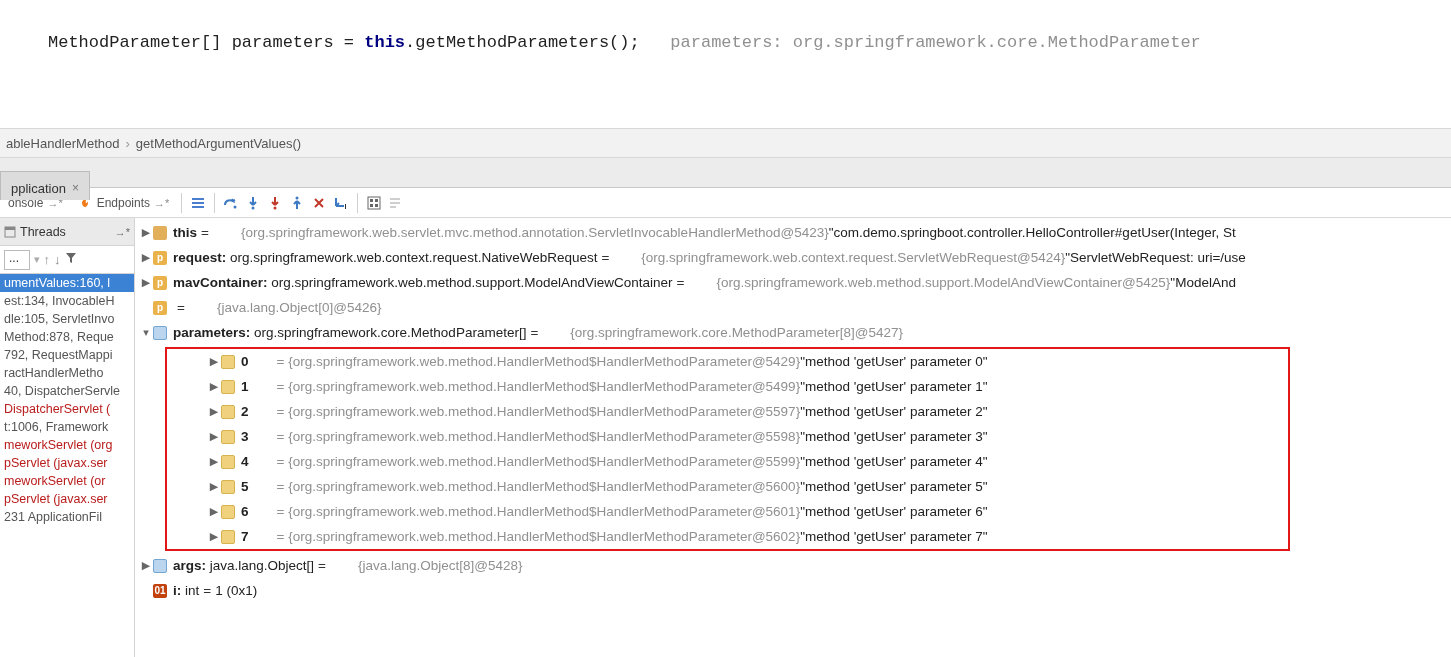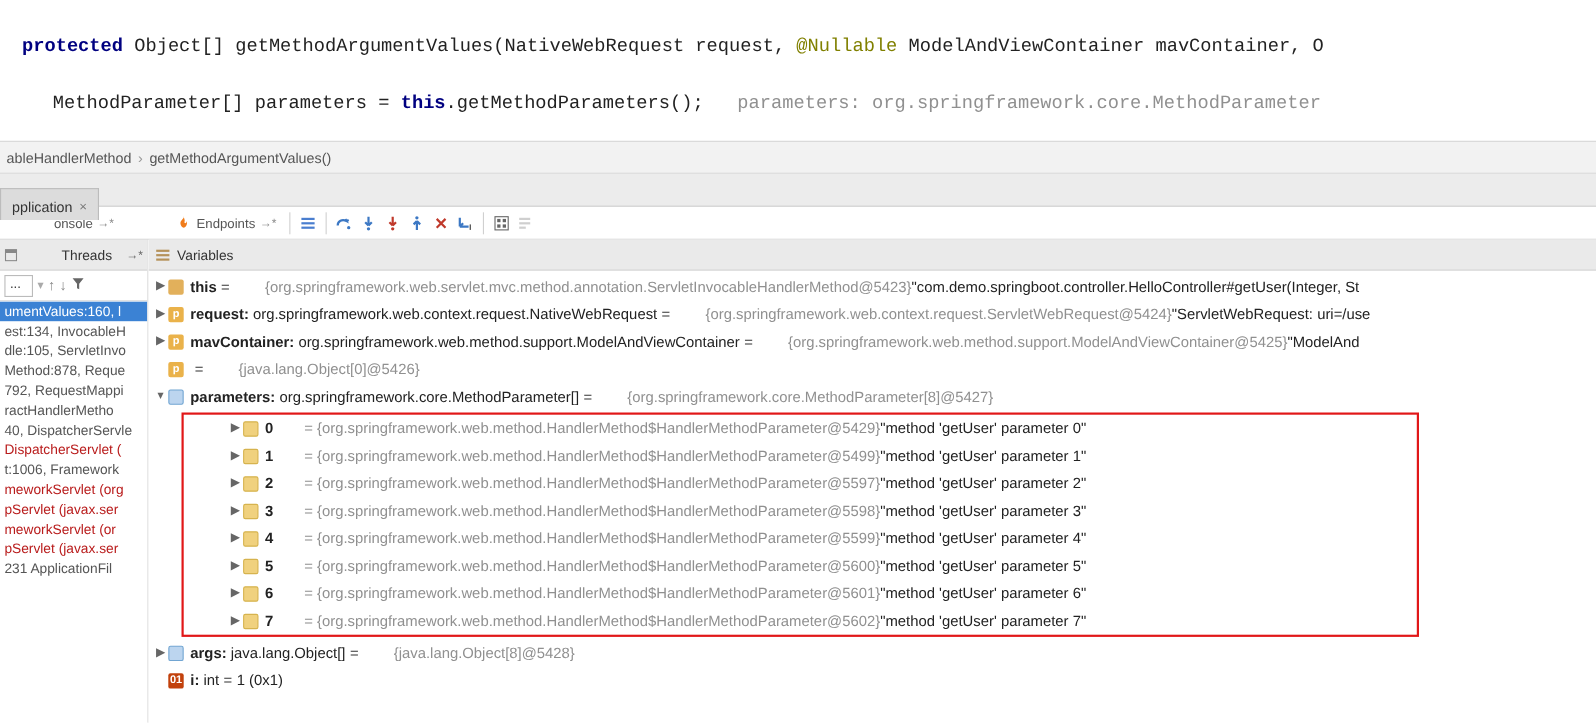--- a/index.html
+++ b/index.html
@@ -82,21 +82,20 @@
   }
   .toolbar .tbtn {
     display: flex;
     align-items: center;
     padding: 0 4px;
     height: 24px;
     gap: 4px;
     color: #555;
     font-size: 12px;
     cursor: pointer;
-    margin-left: 41px;
   }
   .toolbar .tbtn .pin {
     font-size: 11px;
     color: #888;
   }
   .toolbar .sep {
     width: 1px;
     height: 20px;
     background: #d0d0d0;
     margin: 0 2px;
@@ -127,21 +126,20 @@
     background: #eaeaea;
     display: flex;
     align-items: center;
     padding: 0 4px;
     gap: 4px;
   }
   .left-header .label {
     font-size: 12.5px;
     color: #333;
     flex: 1;
-    margin-left: 36px;
   }
   .left-header .pin { font-size: 11px; color: #666; }
   .left-dropdown-row {
     height: 28px;
     display:flex;
     align-items:center;
     gap:4px;
     border-bottom:1px solid #d4d4d4;
     padding:0 4px;
   }
@@ -249,21 +247,20 @@
     border: 2px solid #e11718;
     margin: 2px 2px 2px 30px;
     width: 1125px;
   }
 
 </style>
 </head>
 <body>
 
 <div class="code-area">
-<span class="code-line"><span class="kw">protected</span><span> Object[] getMethodArgumentValues(NativeWebRequest request, </span><span class="an">@Nullable</span><span> ModelAndViewContainer mavContainer, O</span></span>
 <span class="code-line indent1"><span>MethodParameter[] parameters = </span><span class="kw">this</span><span>.getMethodParameters();   </span><span class="cm">parameters: org.springframework.core.MethodParameter</span></span>
 
 
 </div>
 
 <div class="breadcrumb">
   <span>ableHandlerMethod</span>
   <span class="sep">›</span>
   <span>getMethodArgumentValues()</span>
 </div>
@@ -386,28 +383,20 @@
         <div class="frame">t:1006, Framework</div>
         <div class="frame italic">meworkServlet (org</div>
         <div class="frame italic">pServlet (javax.ser</div>
         <div class="frame italic">meworkServlet (or</div>
         <div class="frame italic">pServlet (javax.ser</div>
         <div class="frame">231  ApplicationFil</div>
       </div>
   </div>
 
   <div class="vars-pane">
-    <div class="vars-header">
-      <svg width="14" height="14">
-          <rect x="1" y="2" width="12" height="2" fill="#b5925a"></rect>
-          <rect x="1" y="6" width="12" height="2" fill="#b5925a"></rect>
-          <rect x="1" y="10" width="12" height="2" fill="#b5925a"></rect>
-        </svg>
-      <span>Variables</span>
-    </div>
 
     <div class="vars-body">
 
       <div class="var-row">
         <span class="caret">▶</span>
         <span class="vicon ic-field"></span>
         <span class="txt">
           <span class="nm"><b>this</b></span>
           <span class="eq"> = </span>
           <span class="valgrey">{org.springframework.web.servlet.mvc.method.annotation.ServletInvocableHandlerMethod@5423} </span>

